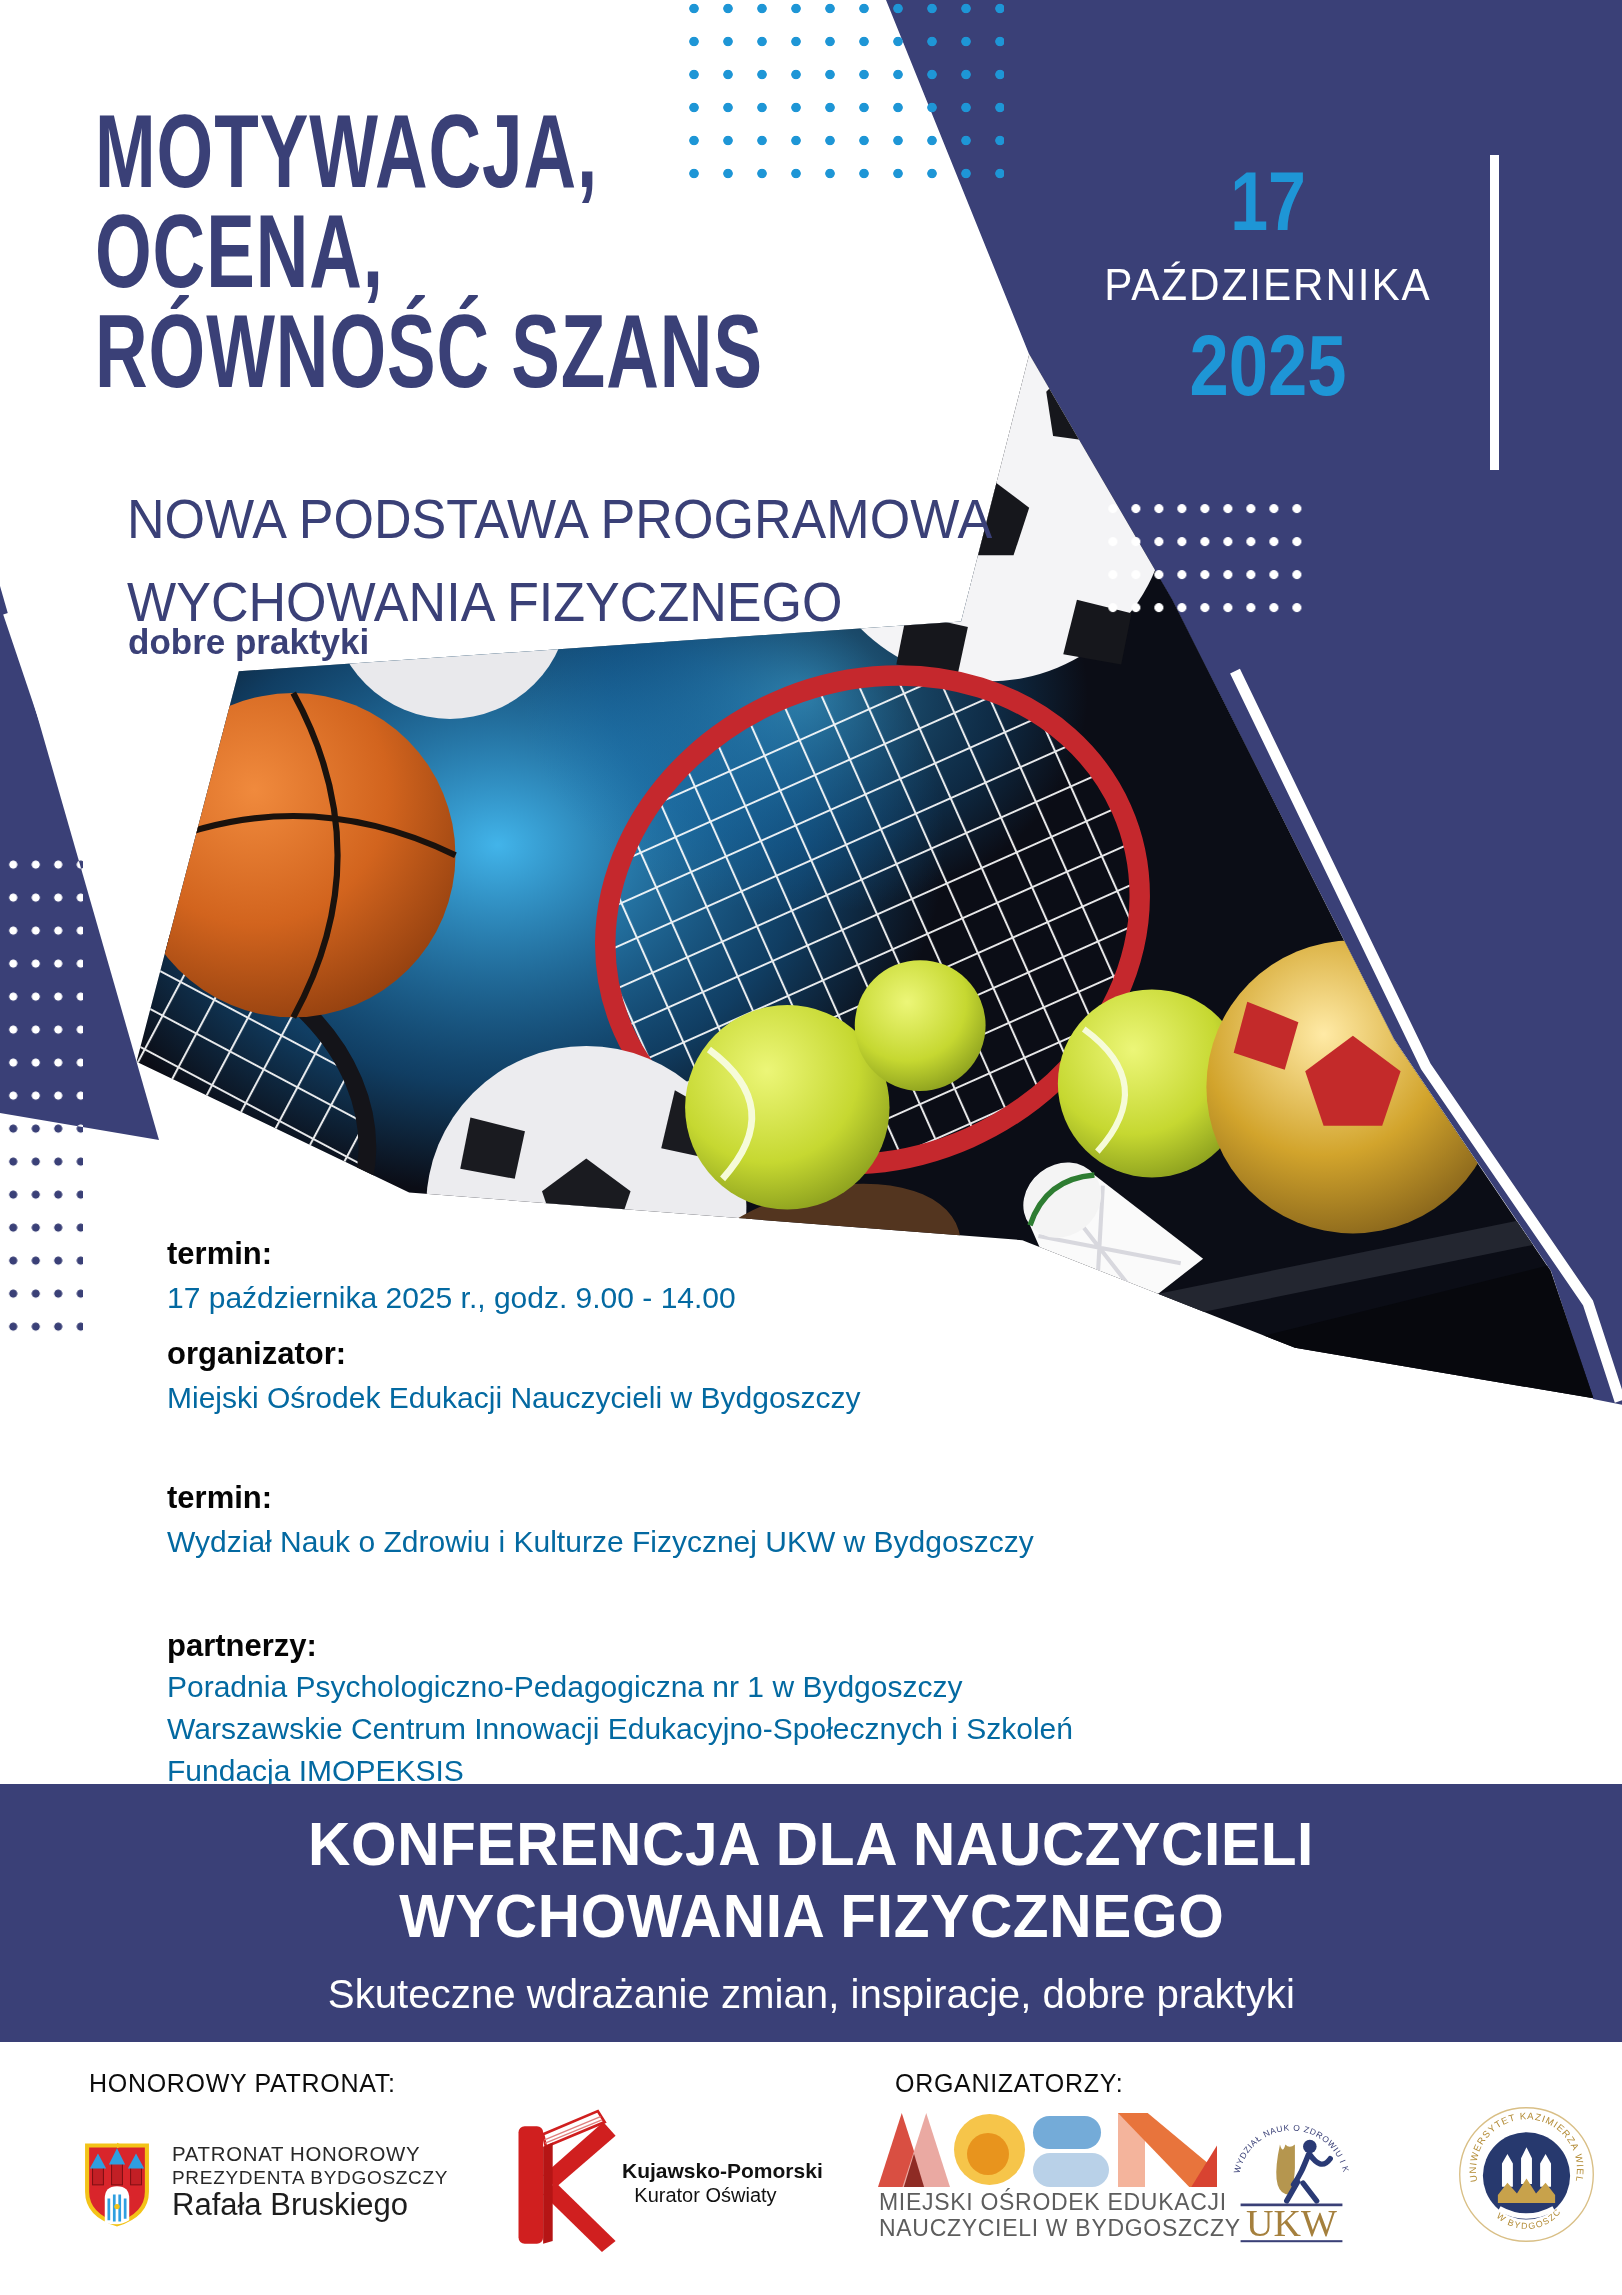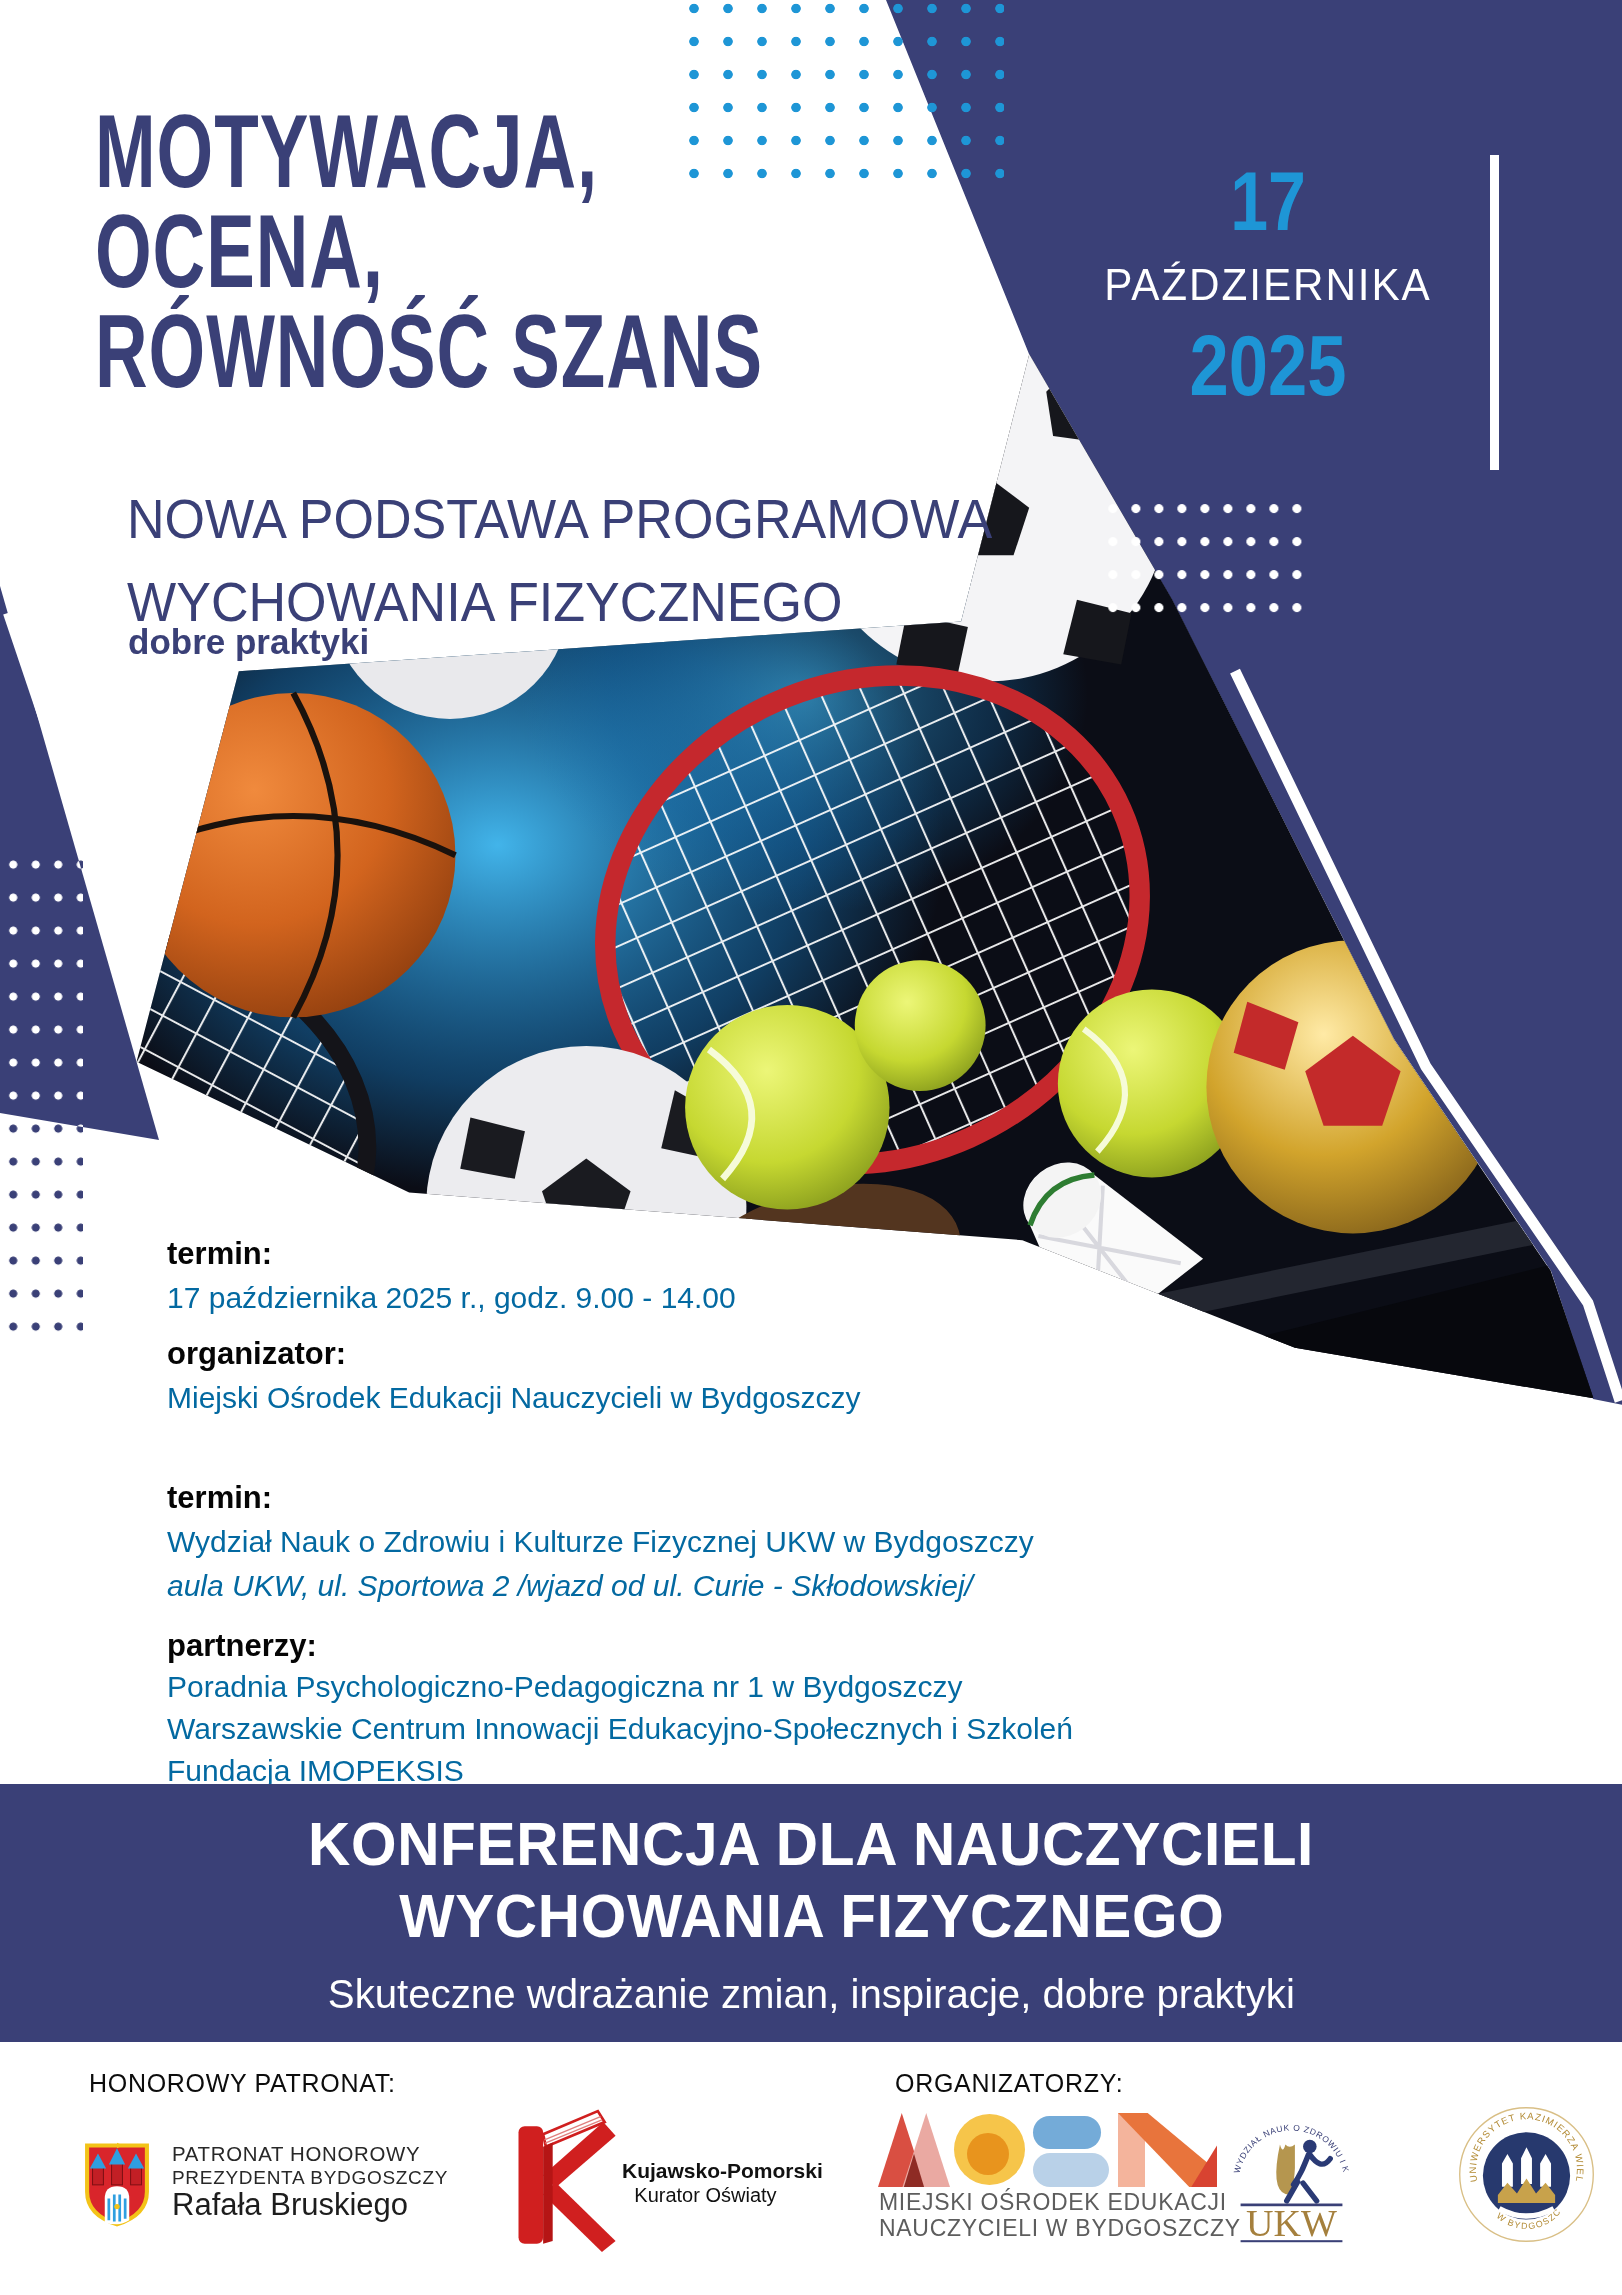--- a/index.html
+++ b/index.html
@@ -198,21 +198,20 @@
   </div>
 
   <div class="sec-label" style="top:1236px;">termin:</div>
   <div class="sec-line" style="top:1281px;">17 października 2025 r., godz. 9.00 - 14.00</div>
 
   <div class="sec-label" style="top:1336px;">organizator:</div>
   <div class="sec-line" style="top:1381px;">Miejski Ośrodek Edukacji Nauczycieli w Bydgoszczy</div>
 
   <div class="sec-label" style="top:1480px;">termin:</div>
   <div class="sec-line" style="top:1525px;">Wydział Nauk o Zdrowiu i Kulturze Fizycznej UKW w Bydgoszczy</div>
-  <div class="sec-line italic" style="top:1569px;">aula UKW, ul. Sportowa 2 /wjazd od ul. Curie - Skłodowskiej/</div>
 
   <div class="sec-label" style="top:1628px;">partnerzy:</div>
   <div class="sec-line" style="top:1670px;">Poradnia Psychologiczno-Pedagogiczna nr 1 w Bydgoszczy</div>
   <div class="sec-line" style="top:1712px;">Warszawskie Centrum Innowacji Edukacyjno-Społecznych i Szkoleń</div>
   <div class="sec-line" style="top:1754px;">Fundacja IMOPEKSIS</div>
 
   <div class="banner">
     <div class="banner-l1">KONFERENCJA DLA NAUCZYCIELI</div>
     <div class="banner-l1">WYCHOWANIA FIZYCZNEGO</div>
     <div class="banner-sub">Skuteczne wdrażanie zmian, inspiracje, dobre praktyki</div>

